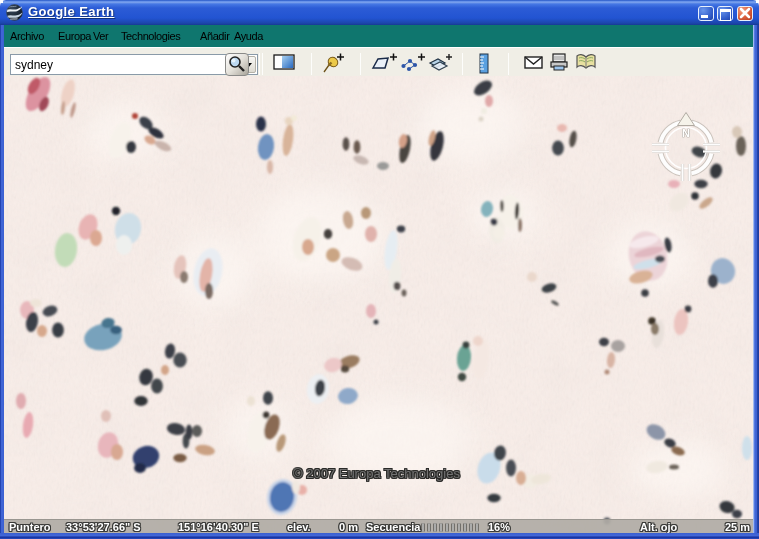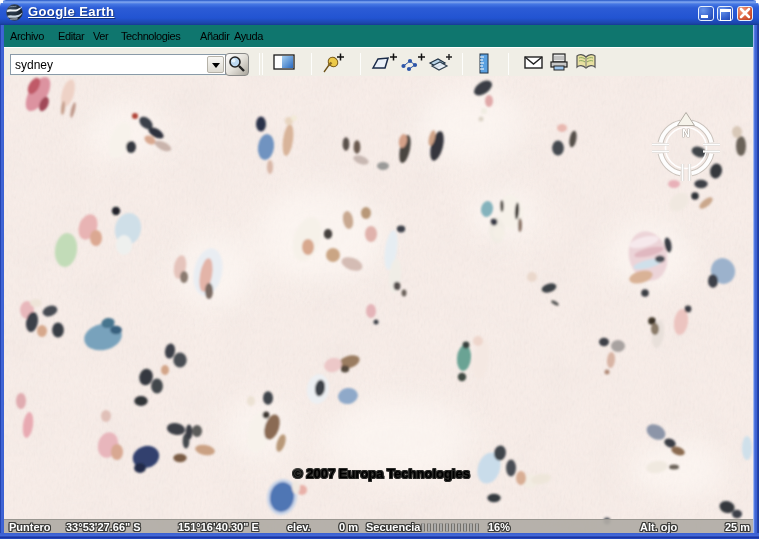--- a/index.html
+++ b/index.html
@@ -16,37 +16,37 @@
 #bmin{left:698px;background:radial-gradient(circle at 30% 25%,#6a96ec 0%,#3560cc 60%,#1e3fa4 100%);}
 #bmax{left:717px;background:radial-gradient(circle at 30% 25%,#6a96ec 0%,#3560cc 60%,#1e3fa4 100%);}
 #bclose{left:737px;background:radial-gradient(circle at 30% 25%,#f0a080 0%,#dd6340 50%,#b03318 100%);}
 #bmin:after{content:"";position:absolute;left:2px;bottom:2px;width:7px;height:3px;background:#fff;}
 #bmax:after{content:"";position:absolute;left:2px;top:2px;width:9px;height:8px;border:1px solid #fff;border-top:3px solid #fff;}
 .corner{position:absolute;top:0;width:3px;height:3px;background:#fff;}
 
 #menubar{position:absolute;left:0px;top:25px;width:759px;height:22px;background:#0f766e;}
 #menubar span{position:absolute;top:5px;font-size:11px;color:#000;letter-spacing:-0.4px;}
 #toolbar{position:absolute;left:0px;top:47px;width:759px;height:29px;background:#f0eee6;border-top:1px solid #fff;}
-#combo{position:absolute;left:10px;top:6px;width:216px;height:21px;background:#fff;border:1px solid #8a9aa8;font-size:12px;color:#000;padding:3px 0 0 4px;}
+#combo{position:absolute;left:10px;top:6px;width:248px;height:21px;background:#fff;border:1px solid #8a9aa8;font-size:12px;color:#000;padding:3px 0 0 4px;}
 #combobtn{position:absolute;right:1px;top:1px;width:17px;height:17px;background:linear-gradient(to bottom,#f8f7f4,#dedbd2);border:1px solid #b5b2a8;border-radius:2px;}
 #combobtn:after{content:"";position:absolute;left:4px;top:6px;border:4px solid transparent;border-top:5px solid #000;}
 #searchbtn{position:absolute;left:225px;top:5px;width:24px;height:23px;border:1px solid #8a8a88;border-radius:4px;background:linear-gradient(135deg,#fefefe 0%,#e4e1da 50%,#a8a49a 100%);}
 .vsep{position:absolute;top:5px;width:1px;height:22px;background:#a8a49a;border-right:1px solid #fdfdfb;}
 .ticon{position:absolute;top:5px;}
 
 #status{position:absolute;left:4px;top:519px;width:751px;height:14px;background:rgba(176,172,166,0.93);border-top:1px solid #999690;}
 #status span{position:absolute;top:1px;font-size:11px;font-weight:bold;color:#fff;white-space:pre;
 text-shadow:-1px 0 0 #3a3a38,1px 0 0 #3a3a38,0 -1px 0 #3a3a38,0 1px 0 #3a3a38,1px 1px 0 #3a3a38,-1px -1px 0 #3a3a38,1px -1px 0 #3a3a38,-1px 1px 0 #3a3a38;}
 
 #bleft{position:absolute;left:0;top:25px;width:4px;height:508px;background:linear-gradient(to right,#1634a0,#4368d8 40%,#3a5fd0);}
 #bright{position:absolute;left:753px;top:25px;width:6px;height:508px;background:linear-gradient(to right,#d8e4f8 0px,#6a8ee8 1px,#4368d8 2px,#3a5fd0 4px,#12297e 5px,#2a50c4 6px);}
 #bbottom{position:absolute;left:0;top:533px;width:759px;height:6px;background:linear-gradient(to bottom,#3a5fd0 0%,#4368d8 45%,#16309c 70%,#2a50c4 100%);}
 
 #map{position:absolute;left:4px;top:76px;width:749px;height:457px;overflow:hidden;}
-#copyright{position:absolute;left:289px;top:390px;font-size:13px;font-weight:bold;color:#000000;white-space:pre;
+#copyright{position:absolute;left:289px;top:390px;font-size:13px;font-weight:normal;color:#737373;white-space:pre;
 text-shadow:-1px 0 0 #2a2a28,1px 0 0 #2a2a28,0 -1px 0 #2a2a28,0 1px 0 #2a2a28,1px 1px 0 #2a2a28,-1px -1px 0 #2a2a28,1px -1px 0 #2a2a28,-1px 1px 0 #2a2a28;}
 #gwm{position:absolute;left:660px;top:398px;font-family:"Liberation Serif",serif;font-size:26px;color:rgba(255,255,255,0.68);}
 </style>
 </head>
 <body>
 <div id="win">
   <div id="map">
   <svg width="751" height="457" viewBox="4 76 751 457">
     <defs>
       <filter id="grain" x="0%" y="0%" width="100%" height="100%">
@@ -307,21 +307,21 @@
       <svg width="14" height="13" viewBox="0 0 14 13" style="position:absolute;left:0;top:0">
         <path d="M3 2 L11 10 M11 2 L3 10" stroke="#fff" stroke-width="2.6" stroke-linecap="round"></path>
       </svg>
     </div>
     <div class="corner" style="left:0;"></div>
     <div class="corner" style="left:756px;"></div>
   </div>
 
   <div id="menubar">
     <span style="left:10px">Archivo</span>
-    <span style="left:58px">Editar</span>
+    <span style="left:58px">Europa</span>
     <span style="left:93px">Ver</span>
     <span style="left:121px">Technologies</span>
     <span style="left:200px">Añadir</span>
     <span style="left:234px">Ayuda</span>
   </div>
 
   <div id="toolbar">
     <div id="combo">sydney<div id="combobtn"></div></div>
     <div id="searchbtn">
       <svg width="22" height="21" viewBox="0 0 22 21" style="position:absolute;left:0;top:0">

